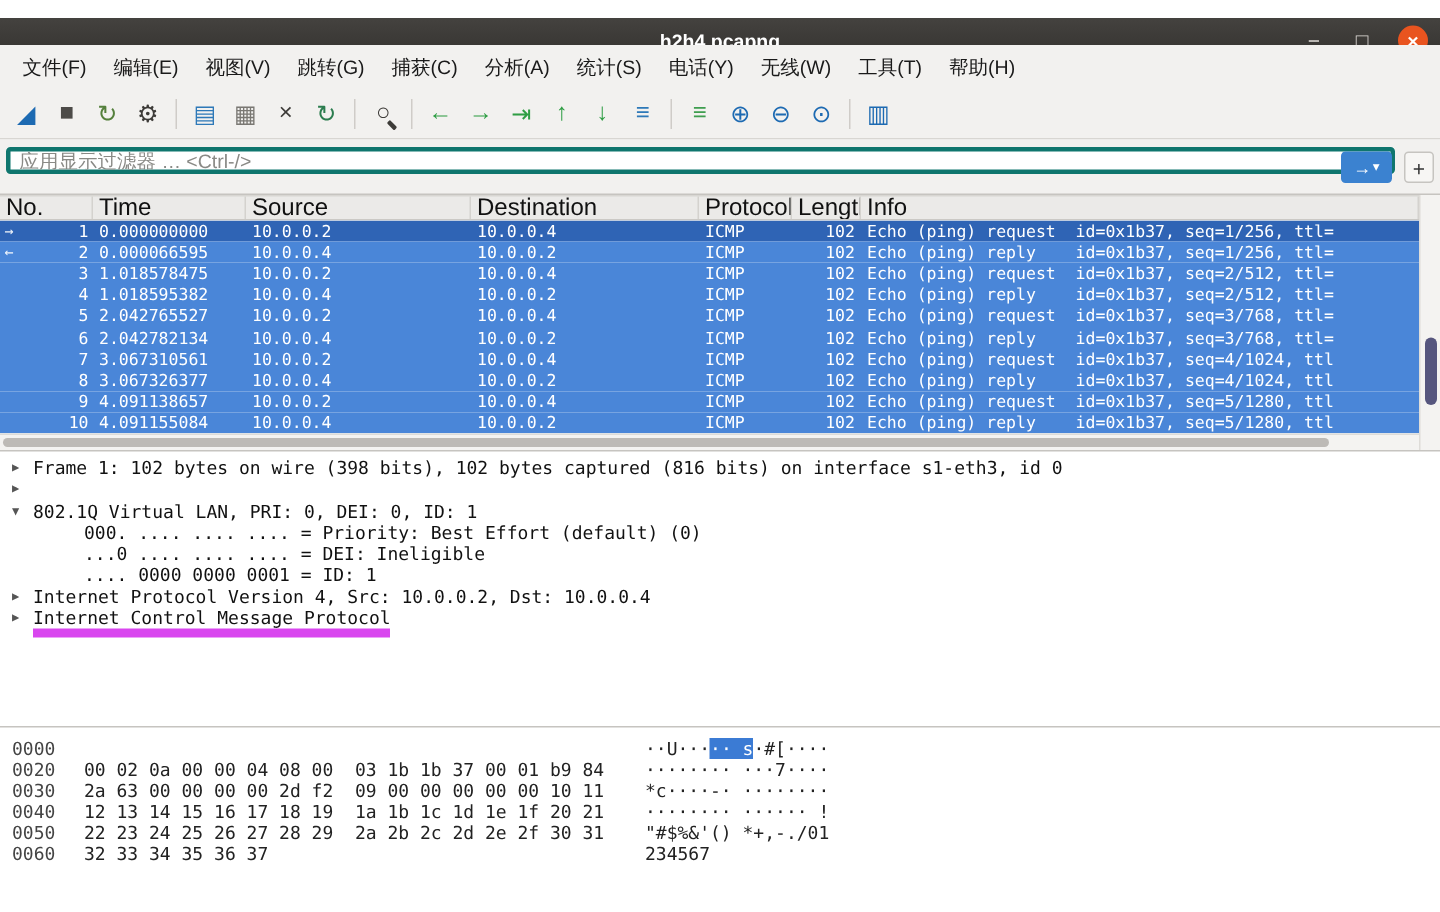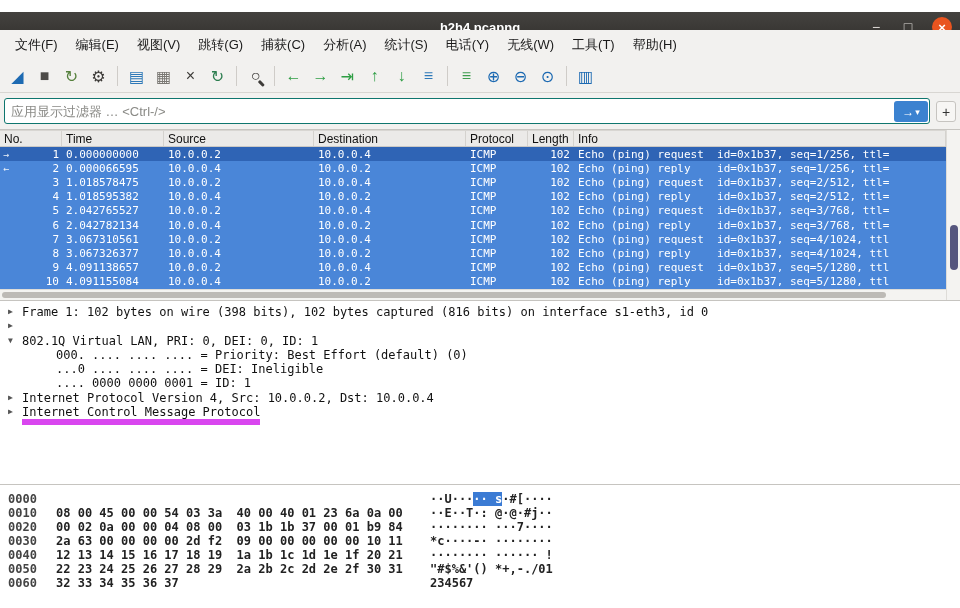--- a/index.html
+++ b/index.html
@@ -24,35 +24,35 @@
   .toolbar{position:absolute;top:60px;left:0;width:960px;height:33px;background:#f2f1ef;
     border-bottom:1px solid #d8d6d2;display:flex;align-items:center;padding-left:4px;box-sizing:border-box;}
   .tool-btn{width:27px;height:26px;display:flex;align-items:center;justify-content:center;
     font-size:16px;position:relative;}
   .tool-sep{width:1px;height:20px;background:#cfccc8;margin:0 5px;}
   .mag::after{content:"";position:absolute;width:7px;height:2.5px;background:currentColor;
     right:4px;bottom:5px;transform:rotate(45deg);border-radius:1px;}
   
   .filterbar{position:absolute;top:93px;left:0;width:960px;height:37px;background:#f2f1ef;
     border-bottom:1px solid #c6c4c0;box-sizing:border-box;}
-  .filter-input{position:absolute;left:4px;top:5px;width:926px;height:26px;border:1px solid #0f766e;
+  .filter-input{position:absolute;left:4px;top:5px;width:926px;height:18px;border:3px solid #0f766e;
     border-radius:3px;background:#fff;font-size:13px;padding:0 6px;box-sizing:border-box;color:#333;
     font-family:"Liberation Sans","DejaVu Sans",sans-serif;outline:none;}
   .filter-input::placeholder{color:#8a8a86;}
   .filter-apply{position:absolute;left:894px;top:8px;width:34px;height:21px;background:#3b82d0;
     border-radius:3px;color:#fff;display:flex;align-items:center;justify-content:center;gap:1px;font-size:12px;}
   .filter-apply .caret{font-size:9px;}
   .filter-add{position:absolute;left:936px;top:8px;width:20px;height:21px;border:1px solid #c6c4c0;
     border-radius:3px;background:#f7f6f4;display:flex;align-items:center;justify-content:center;
     font-size:14px;color:#333;box-sizing:border-box;}
   
   .pkt-header{position:absolute;top:130px;left:0;width:946px;height:17px;background:#ebeae8;
     border-top:1px solid #d8d6d2;border-bottom:1px solid #cbc9c5;
     display:grid;grid-template-columns:62px 102px 150px 152px 62px 46px 1fr;
-    font-size:12px;color:#111;box-sizing:border-box;}
+    font-size:16px;color:#111;box-sizing:border-box;}
   .pkt-hcell{padding-left:4px;border-right:1px solid #d4d2ce;display:flex;align-items:center;
     overflow:hidden;white-space:nowrap;}
   .pkt-rows{position:absolute;top:147px;left:0;width:946px;height:142px;overflow:hidden;background:#fff;}
   .pkt-row{display:grid;grid-template-columns:62px 102px 150px 152px 62px 46px 1fr;height:14.2px;
     font-family:"DejaVu Sans Mono",monospace;font-size:11px;color:#fff;background:#4a86d8;
     align-items:center;white-space:pre;}
   .pkt-row.focused{background:#2f64b5;}
   .c{padding-left:4px;overflow:hidden;}
   .no-cell{display:flex;justify-content:space-between;align-items:center;padding:0 3px;box-sizing:border-box;}
   .marker{font-size:10px;opacity:.9;}
@@ -69,21 +69,21 @@
     border-top:1px solid #c6c4c0;padding-top:4px;box-sizing:border-box;
     font-family:"DejaVu Sans Mono",monospace;font-size:12px;color:#111;}
   .detail-line{position:relative;height:14.3px;white-space:pre;}
   .exp{position:absolute;left:8px;top:2px;font-size:8px;color:#555;}
   .dtext{display:inline-block;}
   .underline .dtext{border-bottom:6px solid #d946ef;}
   
   .hexpane{position:absolute;top:484px;left:0;width:960px;height:124px;background:#fff;
     border-top:1px solid #c6c4c0;padding-top:7px;box-sizing:border-box;
     font-family:"DejaVu Sans Mono",monospace;font-size:12px;color:#222;}
-  .hex-row{position:relative;height:14px;white-space:pre;font-weight:bold;}
+  .hex-row{position:relative;height:14px;white-space:pre;}
   .hoffset{position:absolute;left:8px;color:#444;}
   .hbytes{position:absolute;left:56px;}
   .hascii{position:absolute;left:430px;}
   .hl{background:#3b7bd4;color:#fff;}
 </style>
 </head>
 <body>
 
 <div class="titlebar">
   <span class="title">h2h4.pcapng</span>
@@ -221,19 +221,18 @@
     <div class="detail-line"><span class="exp">▶</span></div>
     <div class="detail-line"><span class="exp">▼</span><span class="dtext" style="margin-left: 22px;">802.1Q Virtual LAN, PRI: 0, DEI: 0, ID: 1</span></div>
     <div class="detail-line"><span class="dtext" style="margin-left: 56px;">000. .... .... .... = Priority: Best Effort (default) (0)</span></div>
     <div class="detail-line"><span class="dtext" style="margin-left: 56px;">...0 .... .... .... = DEI: Ineligible</span></div>
     <div class="detail-line"><span class="dtext" style="margin-left: 56px; text-align: right;">.... 0000 0000 0001 = ID: 1</span></div>
     <div class="detail-line"><span class="exp">▶</span><span class="dtext" style="margin-left: 22px;">Internet Protocol Version 4, Src: 10.0.0.2, Dst: 10.0.0.4</span></div>
     <div class="detail-line underline"><span class="exp">▶</span><span class="dtext" style="margin-left: 22px;">Internet Control Message Protocol</span></div>
   </div>
 <div class="hexpane">
     <div class="hex-row"><span class="hoffset">0000</span><span class="hascii"><span>··U···</span><span class="hl">·· s</span><span>·#[····</span></span></div>
-    <div class="hex-row"><span class="hoffset">0010</span><span class="hbytes"><span>08 00 45 00 00 54 03 3a  40 00 40 01 23 6a 0a 00</span></span><span class="hascii"><span>··E··T·: @·@·#j··</span></span></div>
     <div class="hex-row"><span class="hoffset">0020</span><span class="hbytes"><span>00 02 0a 00 00 04 08 00  03 1b 1b 37 00 01 b9 84</span></span><span class="hascii"><span>········ ···7····</span></span></div>
     <div class="hex-row"><span class="hoffset">0030</span><span class="hbytes"><span>2a 63 00 00 00 00 2d f2  09 00 00 00 00 00 10 11</span></span><span class="hascii"><span>*c····-· ········</span></span></div>
     <div class="hex-row"><span class="hoffset">0040</span><span class="hbytes"><span>12 13 14 15 16 17 18 19  1a 1b 1c 1d 1e 1f 20 21</span></span><span class="hascii"><span>········ ······ !</span></span></div>
     <div class="hex-row"><span class="hoffset">0050</span><span class="hbytes"><span>22 23 24 25 26 27 28 29  2a 2b 2c 2d 2e 2f 30 31</span></span><span class="hascii"><span>"#$%&amp;'() *+,-./01</span></span></div>
     <div class="hex-row"><span class="hoffset">0060</span><span class="hbytes"><span>32 33 34 35 36 37</span></span><span class="hascii"><span>234567</span></span></div>
   </div>
 
 </body></html>

